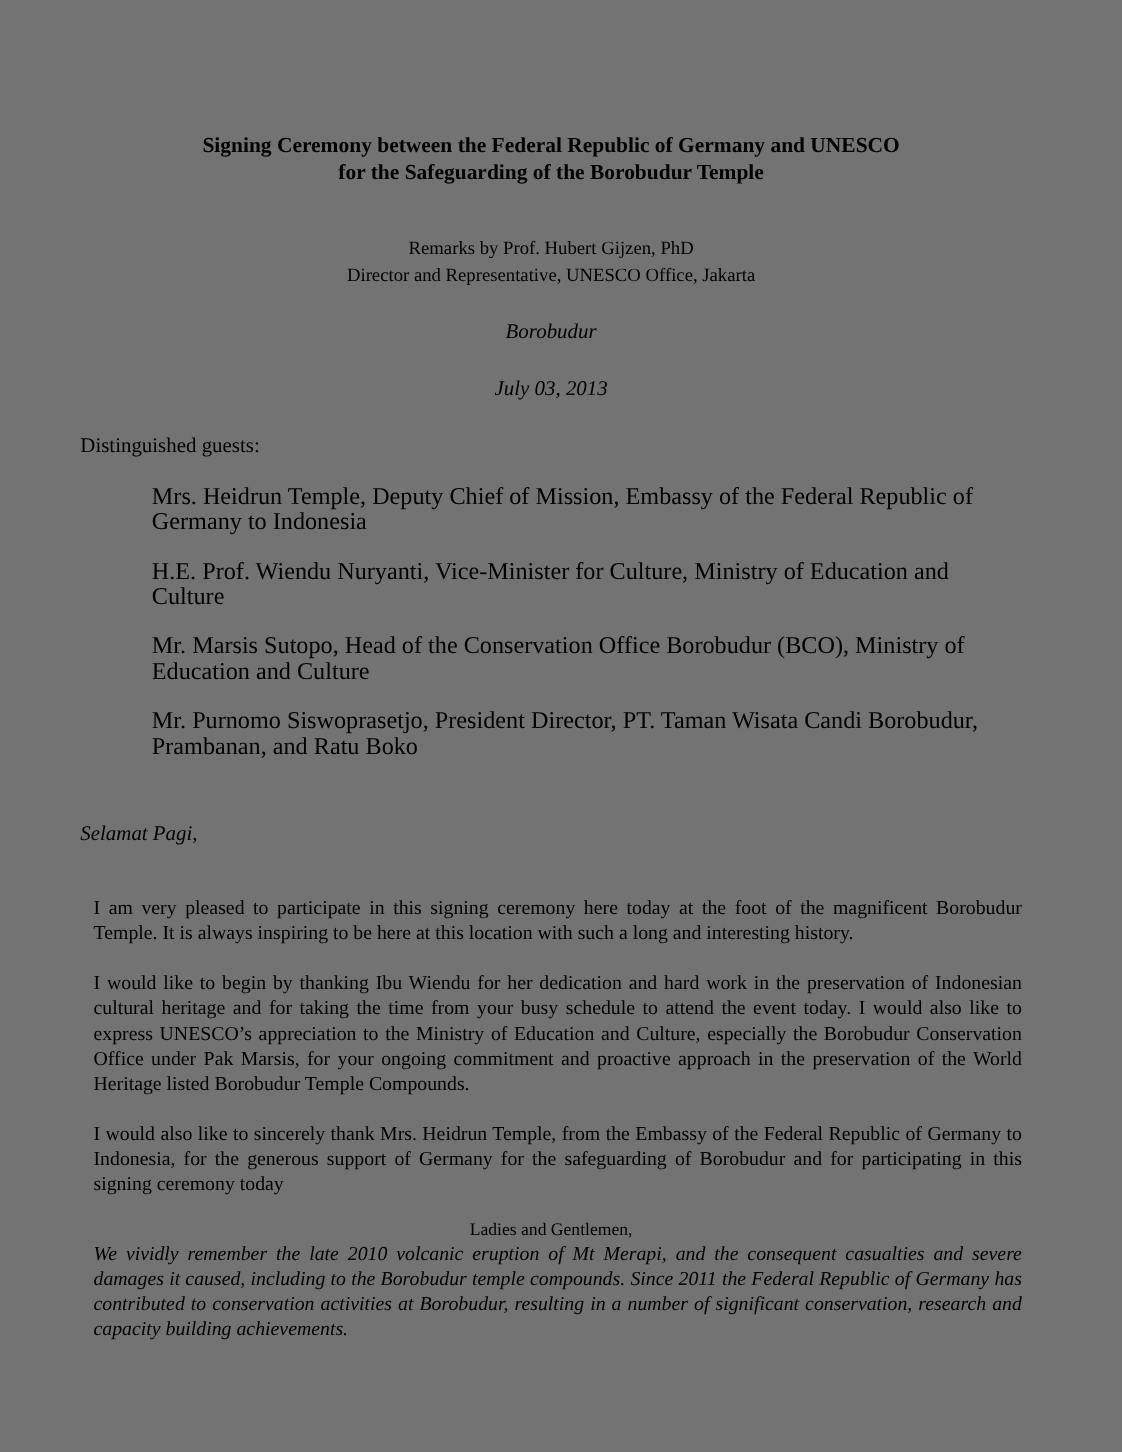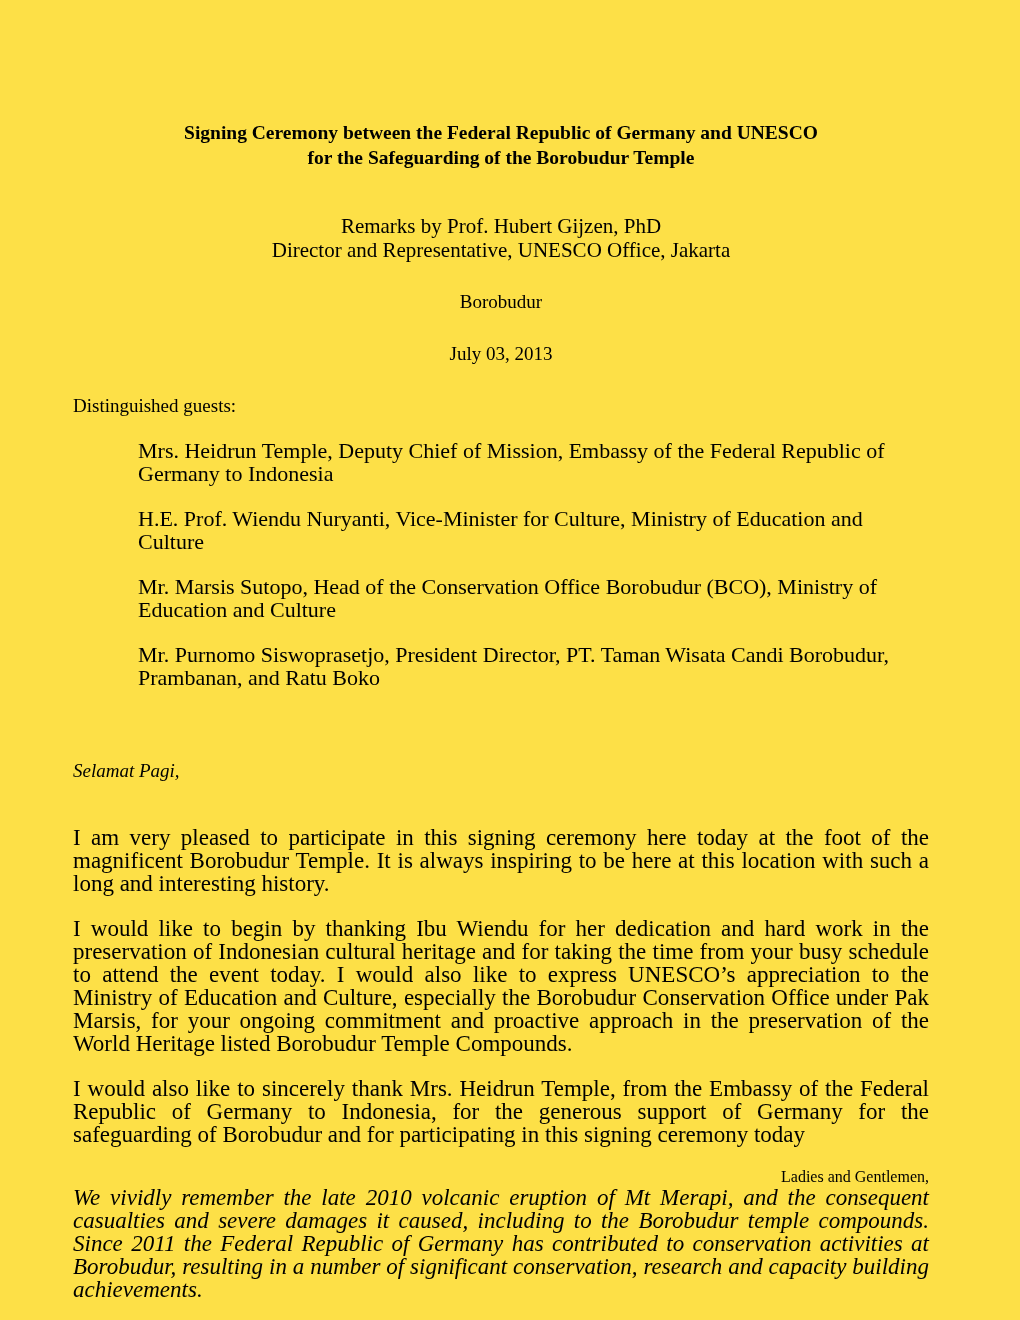--- a/index.html
+++ b/index.html
@@ -4,21 +4,21 @@
 <style>
   html, body {
     margin: 0;
     padding: 0;
     background: #ffffff;
   }
   .page {
     position: relative;
     width: 1020px;
     height: 1320px;
-    background: #fde047;
+    background: #737373;
     margin: 0 auto;
     overflow: hidden;
     font-family: "Liberation Serif", "DejaVu Serif", serif;
     color: #000000;
     -webkit-font-smoothing: antialiased;
   }
   .content {
     position: absolute;
     left: 73px;
     top: 120px;
@@ -30,32 +30,33 @@
     text-align: center;
     font-weight: bold;
     font-size: 19.5px;
     line-height: 25px;
     margin: 0;
   }
   .title-line { display: block; }
 
   .byline {
     text-align: center;
-    font-size: 21px;
+    font-size: 17px;
     line-height: 24px;
     margin: 0;
   }
   .byline-line { display: block; }
 
   .place-line,
   .date-line {
     text-align: center;
     font-size: 19px;
     line-height: 24px;
     margin: 0;
+    font-style: italic;
   }
 
   .spacer-28 { height: 28px; }
   .spacer-22 { height: 22px; }
   .spacer-44 { height: 44px; }
   .spacer-58 { height: 58px; }
 
   
   .salutation {
     font-size: 19px;
@@ -69,40 +70,40 @@
     padding: 0;
     list-style: none;
   }
   .guest-item {
     font-size: 22px;
     line-height: 23px;
     margin: 0 0 22px 0;
     padding-left: 65px;
     text-align: left;
   }
-  .guest-item:last-child { margin-bottom: 12px; }
+  .guest-item:last-child { margin-bottom: 0; }
 
   .greeting {
     font-style: italic;
     font-size: 19px;
     line-height: 23px;
     margin: 0;
     text-align: left;
     font-family: Liberation Serif, serif;
   }
 
   .para {
-    font-size: 23px;
+    font-size: 18px;
     line-height: 23px;
-    margin: 0 0 22px 0;
+    margin: 0 0 22px 12px;
     text-align: justify;
     text-justify: inter-word;
   }
   .para:last-child { margin-bottom: 0; font-style: italic; }
-  .lead-line { display: block; text-align: right; }
+  .lead-line { display: block; text-align: center; }
 </style>
 </head>
 <body>
 
 <div class="page">
   <div class="content">
 
     <h1 class="title">
       <span class="title-line">Signing Ceremony between the Federal Republic of Germany and UNESCO</span>
       <span class="title-line">for the Safeguarding of the Borobudur Temple</span>

